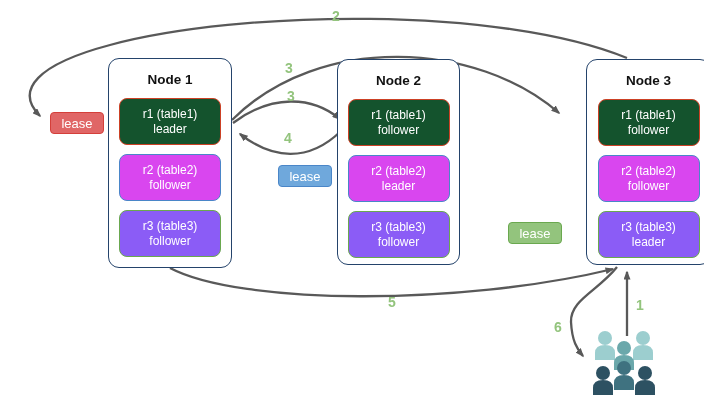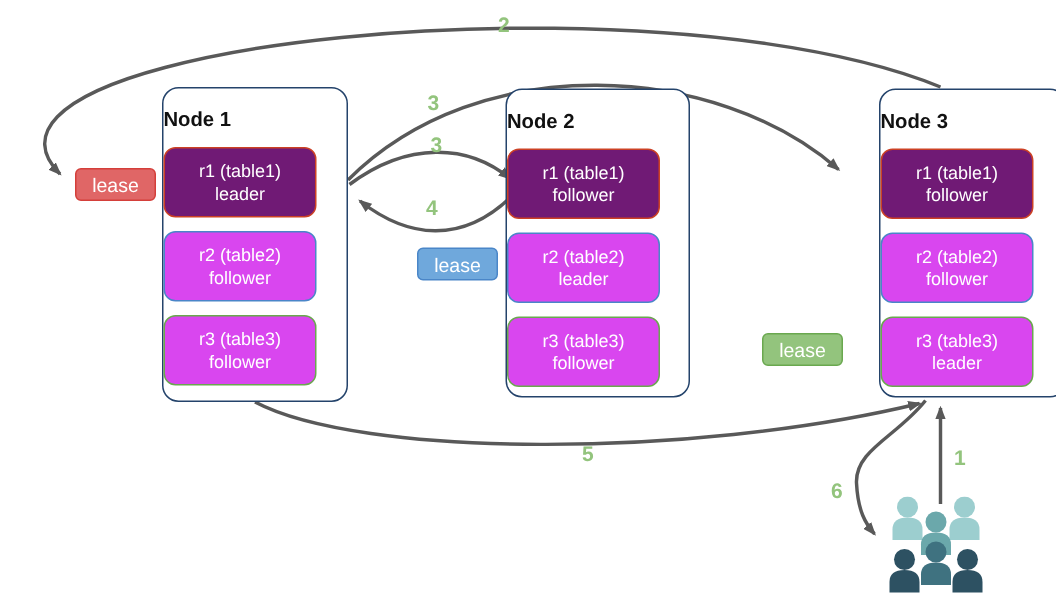--- a/index.html
+++ b/index.html
@@ -3,35 +3,35 @@
 <meta charset="utf-8">
 <style>
   html,body{margin:0;padding:0;background:#ffffff;}
   .canvas{
     position:relative;width:704px;height:405px;background:#ffffff;overflow:hidden;
     font-family:"Liberation Sans", sans-serif;
   }
   .arrow-layer{position:absolute;left:0;top:0;width:704px;height:405px;pointer-events:none;}
   .node{
     position:absolute;background:#ffffff;border:1.6px solid #24436b;border-radius:11px;
-    display:flex;flex-direction:column;align-items:flex-start;gap:9px;
+    display:flex;flex-direction:column;align-items:center;gap:9px;
     padding:12px 0 12px 0;box-sizing:border-box;
   }
   .node-1{left:108px;top:58px;width:124px;height:210px;}
   .node-2{left:337px;top:59px;width:123px;height:206px;}
   .node-3{left:565px;top:59px;width:125px;height:206px;margin-left:21px;}
   .node-title{font-size:13.5px;font-weight:bold;color:#111111;line-height:18px;height:18px;}
   .replica{
     width:102px;height:47px;border-radius:8px;box-sizing:border-box;
     display:flex;flex-direction:column;align-items:center;justify-content:center;
     color:#ffffff;font-size:12px;line-height:15px;text-align:center;flex:0 0 auto;
   }
-  .replica.red{background:#701a75;border:1.5px solid #cc4125;}
+  .replica.red{background:#14532d;border:1.5px solid #cc4125;}
   .replica.blue{background:#d946ef;border:1.5px solid #4a86c8;}
-  .replica.green{background:#d946ef;border:1.5px solid #6aa84f;}
+  .replica.green{background:#8b5cf6;border:1.5px solid #6aa84f;}
   .lease{
     position:absolute;width:54px;height:22px;border-radius:4px;box-sizing:border-box;
     display:flex;align-items:center;justify-content:center;
     color:#ffffff;font-size:13px;
   }
   .lease.red{left:50px;top:112px;background:#e06666;border:1.5px solid #d43f3a;}
   .lease.blue{left:278px;top:165px;background:#6fa8dc;border:1.5px solid #4a86c8;}
   .lease.green{left:508px;top:222px;background:#93c47d;border:1.5px solid #6aa84f;}
   .step{
     position:absolute;color:#93c47d;font-weight:bold;font-size:14px;line-height:14px;

